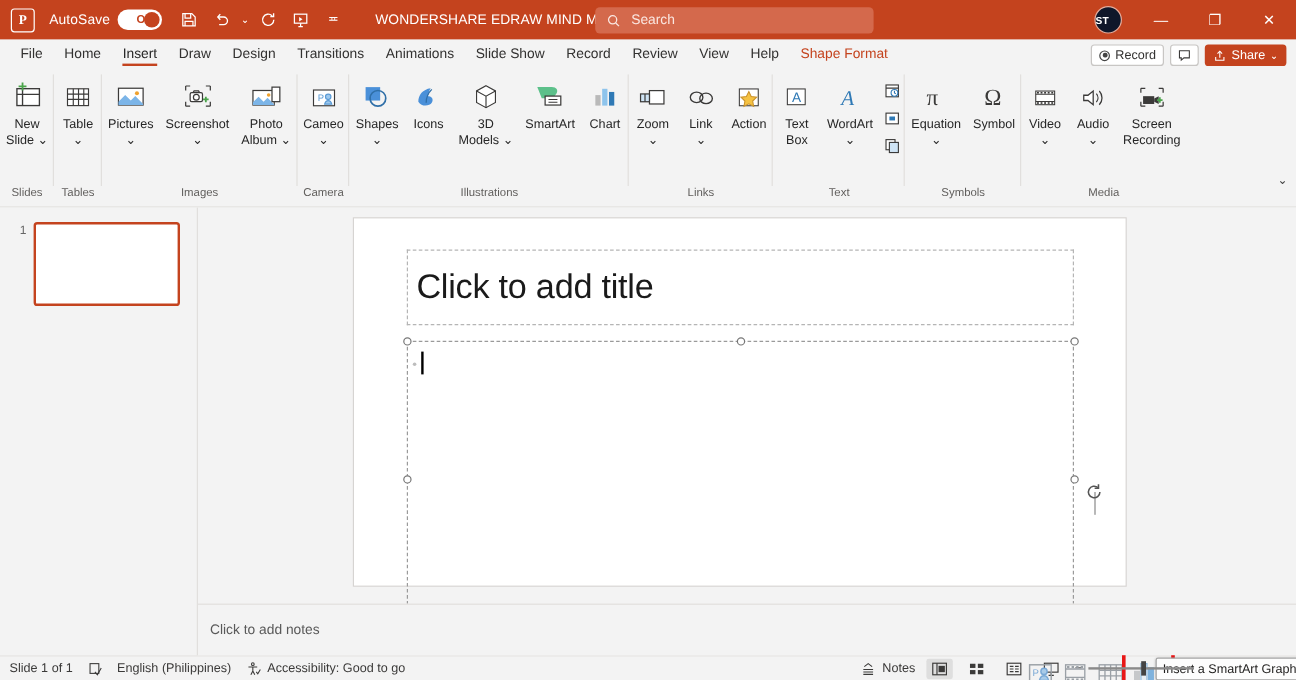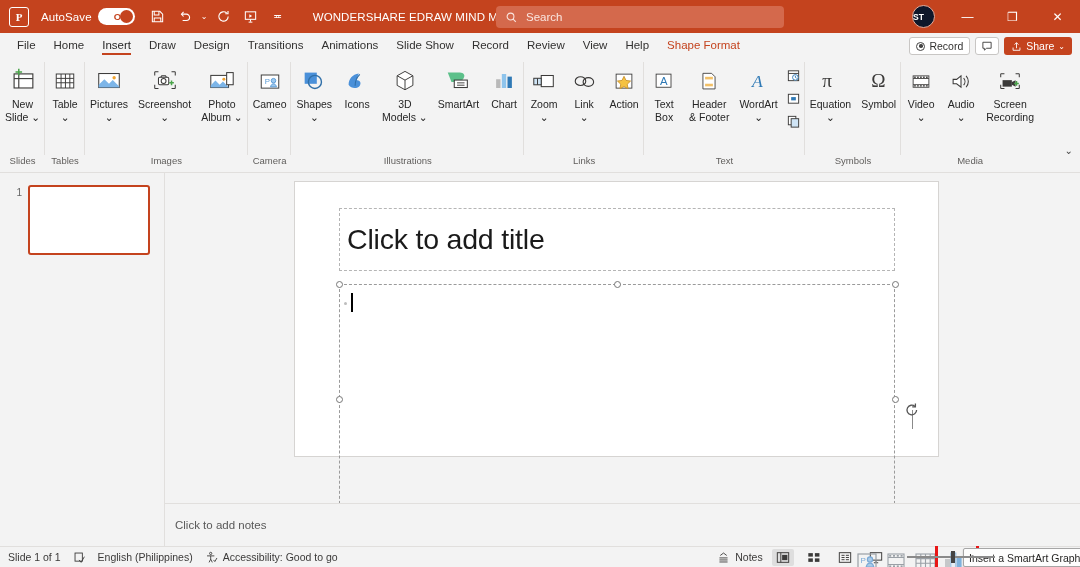--- a/index.html
+++ b/index.html
@@ -34,21 +34,21 @@
   .qat-btn {
     width:26px;height:24px;display:flex;align-items:center;justify-content:center;
     border-radius:3px; color:#fff; font-size:13px; line-height:1;
   }
   .qat-btn svg { display:block; }
   .doc-title {
     margin-left:22px; font-size:11.5px; white-space:nowrap; letter-spacing:.1px;
   }
   .doc-title .chev { font-size:9px; margin-left:5px; }
   .searchbox {
-    position:absolute; left:496px; top:6px; width:288px; height:22px;
+    position:absolute; left:496px; top:6px; width:232px; height:22px;
     background:#d4694c; border-radius:4px; display:flex;align-items:center;
     padding-left:9px; gap:8px;
   }
   .searchbox .ph { color:#fae6e0; font-size:11.5px; }
   .tb-right { margin-left:auto; display:flex; align-items:center; height:33px; }
   .avatar {
     width:23px;height:23px;border-radius:50%;background:#0f172a;border:1.5px solid #e6ac9b;
     display:flex;align-items:center;justify-content:flex-start;font-size:8.5px;font-weight:bold;
     color:#fff; margin-right:10px;
   }
@@ -117,21 +117,21 @@
   }
   .thumb-row { display:flex; padding:12px 0 0 8px; align-items:flex-start; }
   .thumb-num { width:14px; font-size:10px; color:#666; text-align:right; padding-top:2px;}
   .thumb {
     width:122px;height:70px;background:#fff;border:2.5px solid #c4431e;border-radius:3px;
     margin-left:6px;
   }
 
   .slidepane { flex:1 1 auto; position:relative; background:#f3f3f3; }
   .slide {
-    position:absolute; left:129px; top:8px; width:645px; height:276px;
+    position:absolute; left:129px; top:8px; width:645px; height:308px;
     background:#fff; border:1px solid #d6d4d2;
   }
   
   .ph-title {
     position:absolute; left:44px; top:26px; width:556px; height:63px;
     border:1px dashed #b5b5b5; display:flex; align-items:center; padding-left:7px;
   }
   .ph-title span { font-size:28.5px; color:#1a1a1a; font-weight:400; letter-spacing:-.2px;}
   .ph-body {
     position:absolute; left:44px; top:102px; width:556px; height:230px;
@@ -504,31 +504,20 @@
       <div class="items">
         <div class="bigbtn">
           <div class="ic">
             <svg width="28" height="26" viewBox="0 0 32 28" fill="none" stroke="#3b3a39" stroke-width="1">
               <rect x="7" y="5" width="17" height="15" fill="#fff"></rect>
               <text x="11.5" y="17" font-size="13" fill="#2f79b5" stroke="none" font-family="Liberation Sans, sans-serif">A</text>
             </svg>
           </div>
           <div class="lbl">Text
 Box</div>
-        </div>
-        <div class="bigbtn">
-          <div class="ic">
-            <svg width="26" height="26" viewBox="0 0 30 28" fill="none" stroke="#3b3a39" stroke-width="1">
-              <path d="M8 4h10l4 4v14H8z" fill="#fff"></path>
-              <rect x="10.5" y="8" width="9" height="3" fill="#f2c067" stroke="none"></rect>
-              <rect x="10.5" y="16" width="9" height="3" fill="#f2c067" stroke="none"></rect>
-            </svg>
-          </div>
-          <div class="lbl">Header
-&amp; Footer</div>
         </div>
         <div class="bigbtn">
           <div class="ic">
             <svg width="28" height="26" viewBox="0 0 32 28" fill="none">
               <text x="8" y="20" font-size="20" fill="#2f79b5" font-style="italic" font-family="Liberation Serif, serif">A</text>
             </svg>
           </div>
           <div class="lbl">WordArt
 ⌄</div>
         </div>

